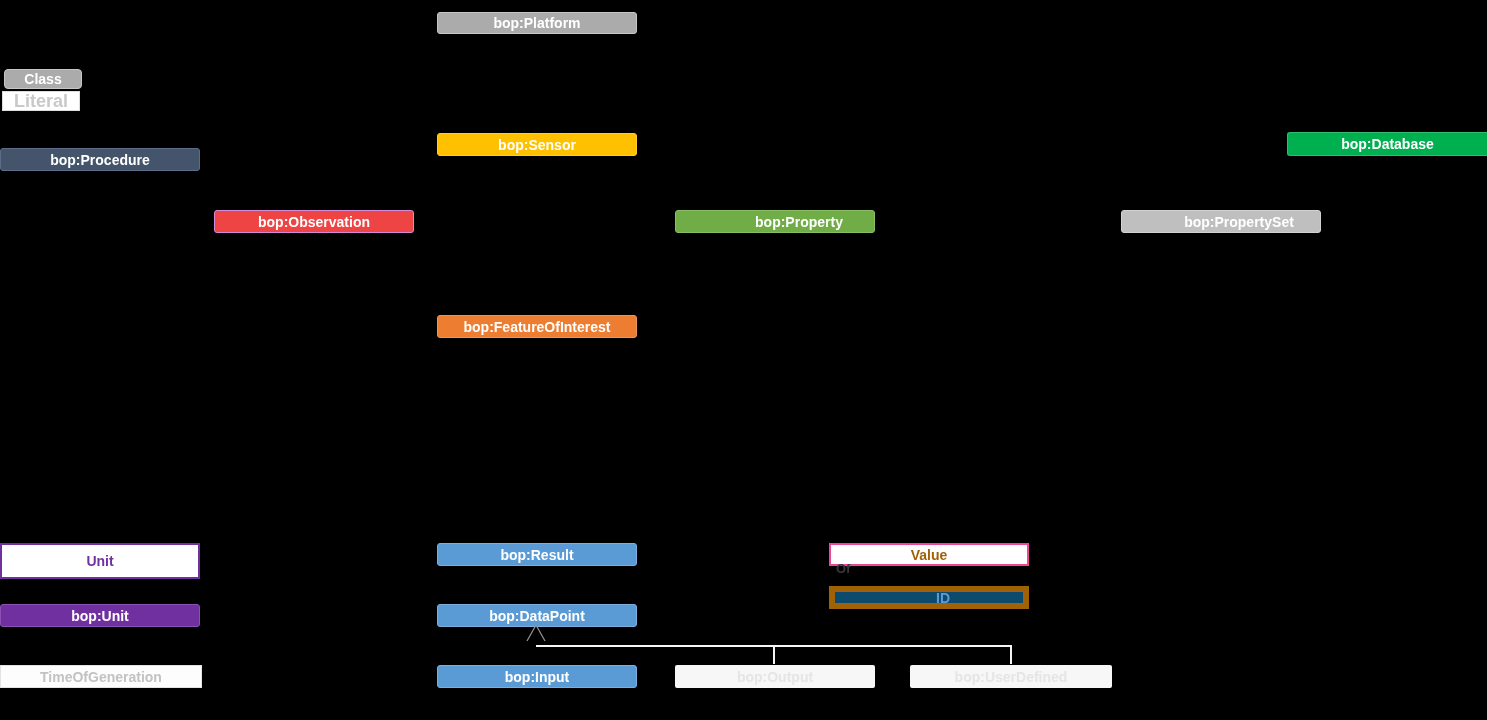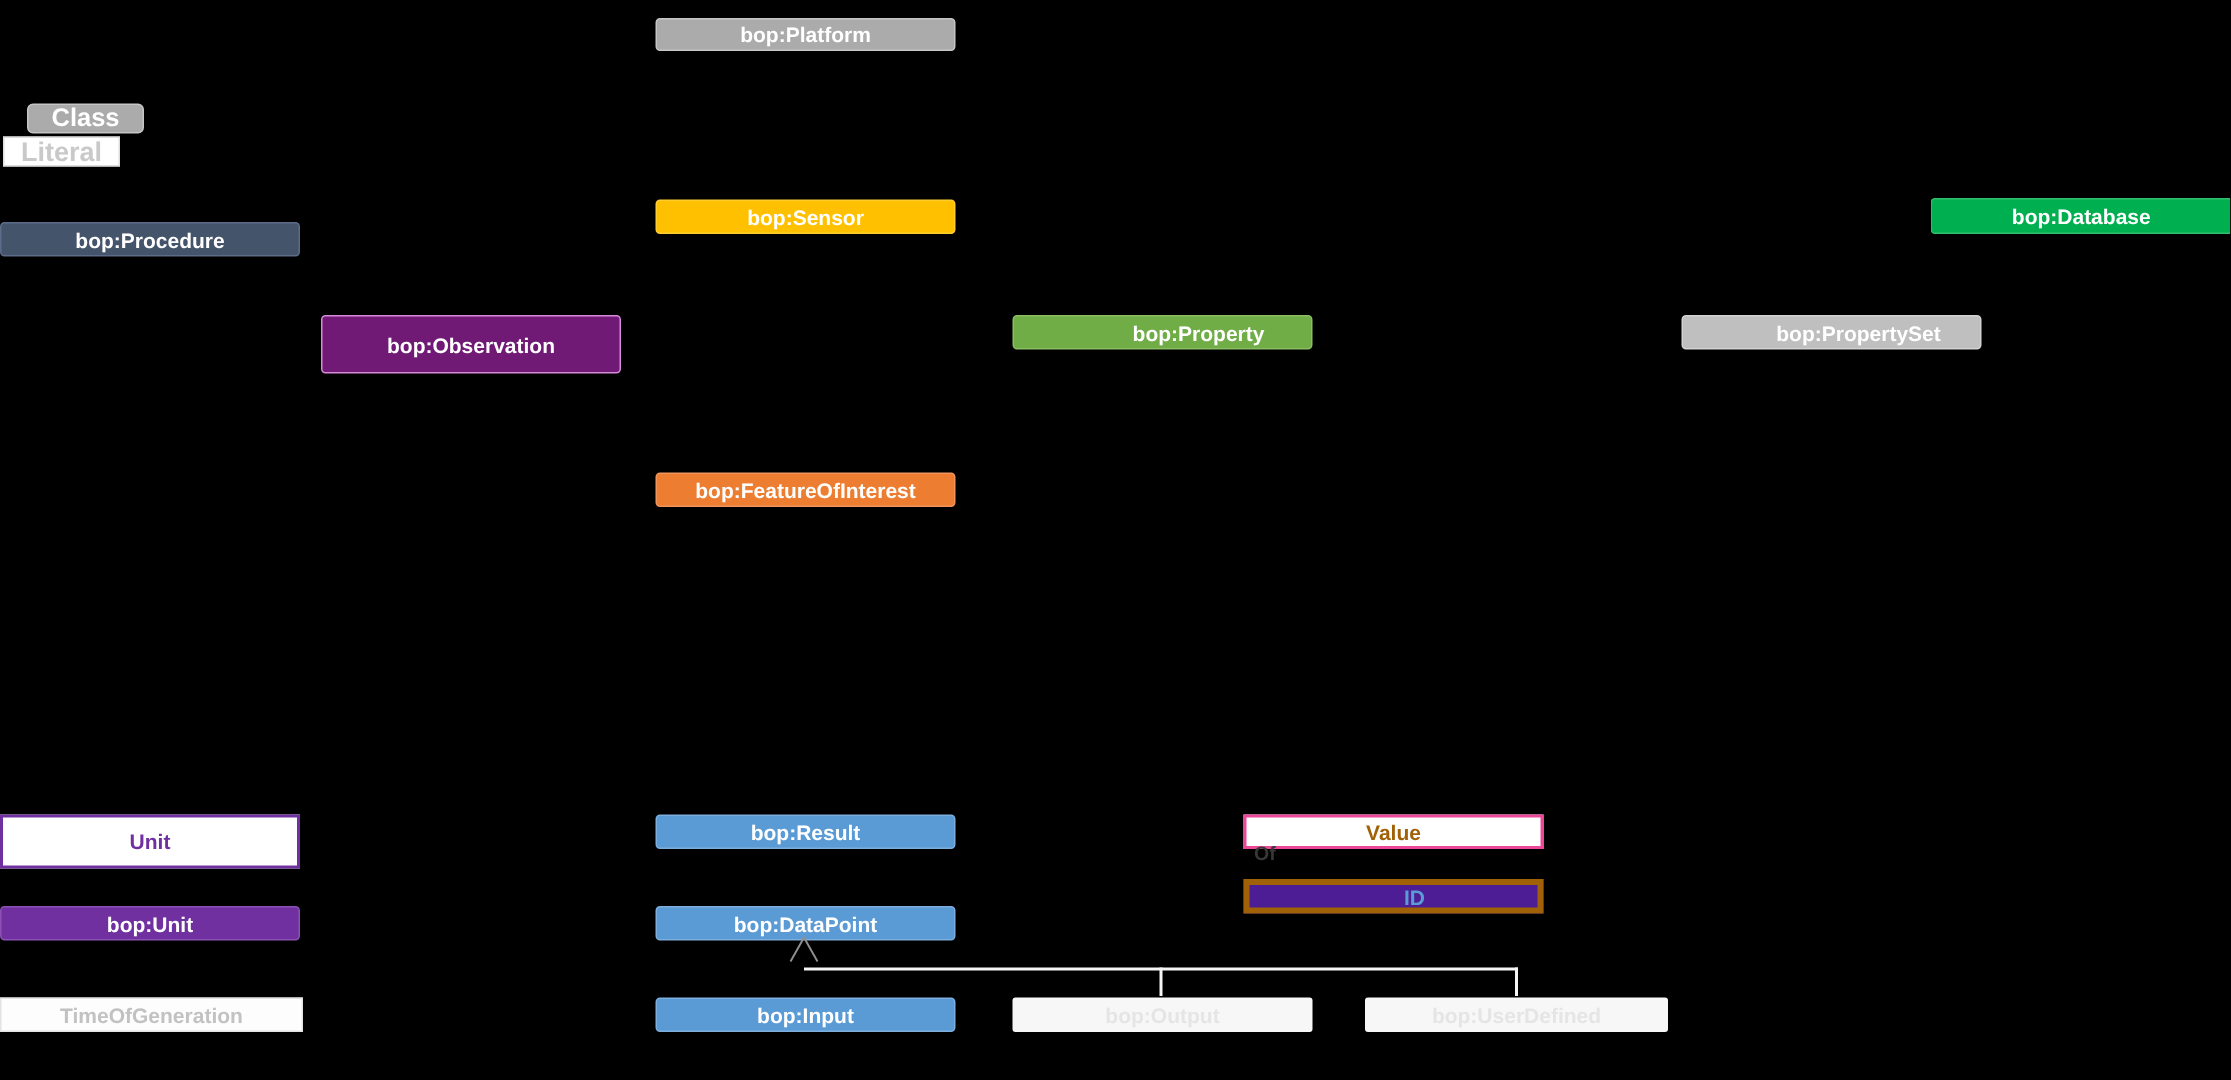--- a/index.html
+++ b/index.html
@@ -24,37 +24,37 @@
     font-size: 14px;
     color: #ffffff;
     box-sizing: border-box;
     white-space: nowrap;
   }
   
   .platform          { left: 437px; top: 12px;  width: 200px; height: 22px; background:#ABABAB; border:1px solid #C6C6C6; border-radius:3px; }
   .procedure         { left: 0px;   top: 148px; width: 200px; height: 23px; background:#44546A; border:1px solid #5D6D89; border-radius:3px; }
   .sensor            { left: 437px; top: 133px; width: 200px; height: 23px; background:#FFC000; border:1px solid #FFCD2E; border-radius:3px; }
   .database          { left: 1287px;top: 132px; width: 200px; height: 24px; background:#00B050; border:1px solid #2EBE6B; border-radius:3px 0 0 3px; border-right:none; }
-  .observation       { left: 214px; top: 210px; width: 200px; height: 39px; background:#701a75; border:1px solid #D58BD9; border-radius:3px; }
+  .observation       { left: 214px; top: 210px; width: 200px; height: 23px; background:#ef4444; border:1px solid #D58BD9; border-radius:3px; }
   .property          { left: 675px; top: 210px; width: 200px; height: 23px; background:#70AD47; border:1px solid #89BE62; border-radius:3px;padding-left:48px; }
   .property-set      { left: 1121px;top: 210px; width: 200px; height: 23px; background:#BFBFBF; border:1px solid #D2D2D2; border-radius:3px;padding-left:36px; }
   .foi               { left: 437px; top: 315px; width: 200px; height: 23px; background:#ED7D31; border:1px solid #F0945C; border-radius:3px; }
   .result            { left: 437px; top: 543px; width: 200px; height: 23px; background:#5B9BD5; border:1px solid #7CAEDE; border-radius:3px; }
   .bop-unit          { left: 0px;   top: 604px; width: 200px; height: 23px; background:#7030A0; border:1px solid #8B51B5; border-radius:3px; }
   .data-point        { left: 437px; top: 604px; width: 200px; height: 23px; background:#5B9BD5; border:1px solid #7CAEDE; border-radius:3px; }
   .input             { left: 437px; top: 665px; width: 200px; height: 23px; background:#5B9BD5; border:1px solid #7CAEDE; border-radius:3px; }
   
   .unit-literal      { left: 0px;   top: 543px; width: 200px; height: 36px; background:#FFFFFF; border:2px solid #7030A0; color:#7030A0; }
   .value-literal     { left: 829px; top: 543px; width: 200px; height: 23px; background:#FFFFFF; border:2px solid #ec4899; color:#a16207; }
-  .id-literal        { left: 829px; top: 586px; width: 200px; height: 23px; background:#4c1d95; border:4px solid #a16207; color:#5B9BD5;padding-left:28px; }
+  .id-literal        { left: 829px; top: 586px; width: 200px; height: 23px; background:#0c4a6e; border:6px solid #a16207; color:#5B9BD5;padding-left:28px; }
   .time-of-gen       { left: 0px;   top: 665px; width: 202px; height: 23px; background:#FDFDFD; border:1px solid #E3E3E3; color:#C2C2C2; }
   .output            { left: 675px; top: 665px; width: 200px; height: 23px; background:#F7F7F7; border:none; border-radius:2px; color:#E5E5E5; }
   .user-defined      { left: 910px; top: 665px; width: 202px; height: 23px; background:#F7F7F7; border:none; border-radius:2px; color:#E5E5E5; }
   
-  .legend-class      { left: 18px; top: 69px; width: 78px; height: 20px; background:#ABABAB; border:1px solid #C6C6C6; border-radius:4px; font-size:17px; }
+  .legend-class      { left: 4px; top: 69px; width: 78px; height: 20px; background:#ABABAB; border:1px solid #C6C6C6; border-radius:4px; font-size:14px; }
   .legend-literal    { left: 2px; top: 91px; width: 78px; height: 20px; background:#FFFFFF; border:1px solid #DDDDDD; color:#C9C9C9; font-size:18px; }
   
   .conn {
     position: absolute;
     background: #F5F5F5;
   }
   .conn-h   { left: 536px;  top: 645px; width: 476px; height: 2px; }
   .conn-v1  { left: 773px;  top: 645px; width: 2px;   height: 19px; }
   .conn-v2  { left: 1010px; top: 645px; width: 2px;   height: 19px; }
   .arrowhead {

